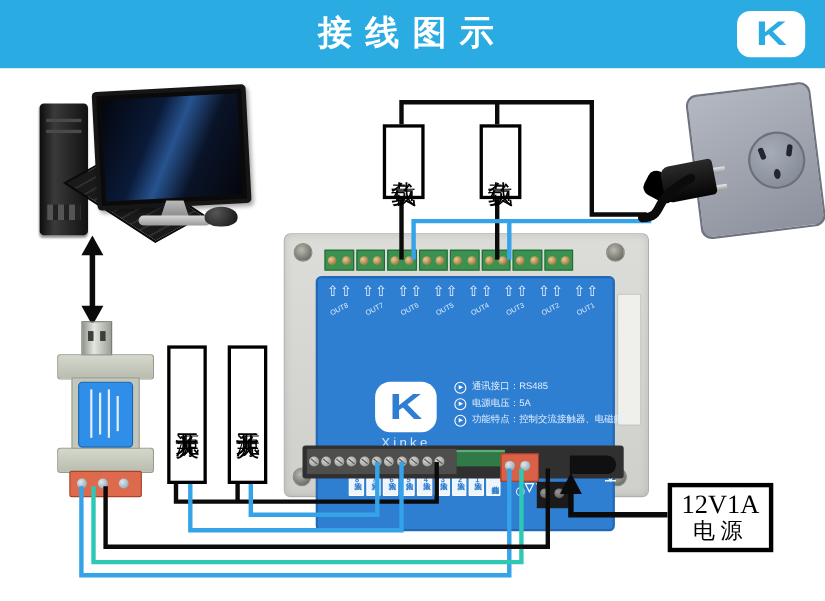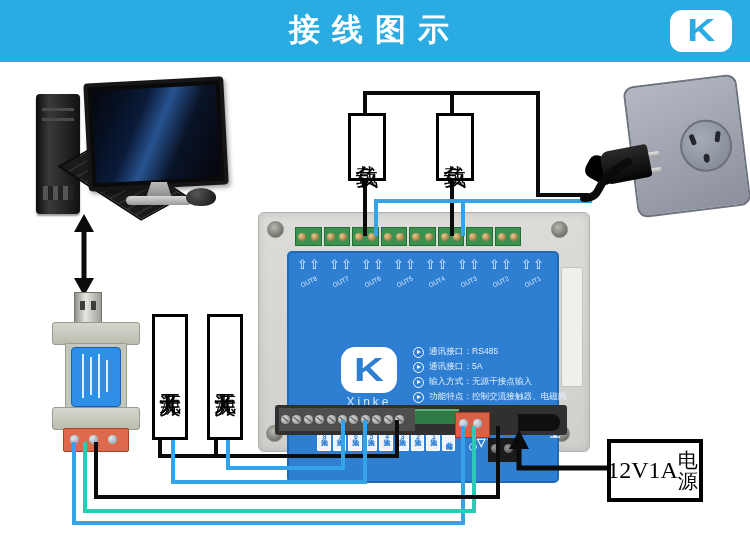--- a/index.html
+++ b/index.html
@@ -113,21 +113,21 @@
   .plugbody{left:602px;top:148px;width:48px;height:33px;background:linear-gradient(#2a2a2a,#050505);
     border-radius:8px 4px 4px 8px;transform:rotate(-11deg);}
   .prong{background:linear-gradient(#e8e8e8,#9a9a9a);width:13px;height:5px;transform:rotate(-8deg);}
 
   
   .labelbox{background:#fff;border:3px solid #000;display:flex;align-items:center;justify-content:center;
     font-family:"Liberation Serif",serif;color:#000;z-index:6;}
   .vtext{writing-mode:vertical-rl;text-orientation:upright;line-height:1;}
   #load1,#load2{width:32px;height:62px;font-size:23px;}
   #sw1,#sw2{width:30px;height:120px;font-size:22px;}
-  #psu{left:607px;top:439px;width:88px;height:55px;border-width:4px;flex-direction:row;line-height:1.05;}
+  #psu{left:607px;top:439px;width:88px;height:55px;border-width:4px;flex-direction:column;line-height:1.05;}
   #psu .l1{font-size:24px;}
   #psu .l2{font-size:20px;letter-spacing:5px;}
 
   #wires{left:0;top:0;z-index:5;pointer-events:none;}
   svg{display:block;}
 </style>
 </head>
 <body>
 
 <div id="stage">
@@ -264,27 +264,21 @@
         <div class="spec">
             <span class="bullet">
               <i></i>
             </span>
             <span>通讯接口：RS485</span>
           </div>
         <div class="spec">
             <span class="bullet">
               <i></i>
             </span>
-            <span>通讯接口：5A</span>
-          </div>
-        <div class="spec">
-            <span class="bullet">
-              <i></i>
-            </span>
-            <span>输入方式：无源干接点输入</span>
+            <span>电源电压：5A</span>
           </div>
         <div class="spec">
             <span class="bullet">
               <i></i>
             </span>
             <span>功能特点：控制交流接触器、电磁阀</span>
           </div>
       </div>
 
       <div id="mlogo" class="abs">

